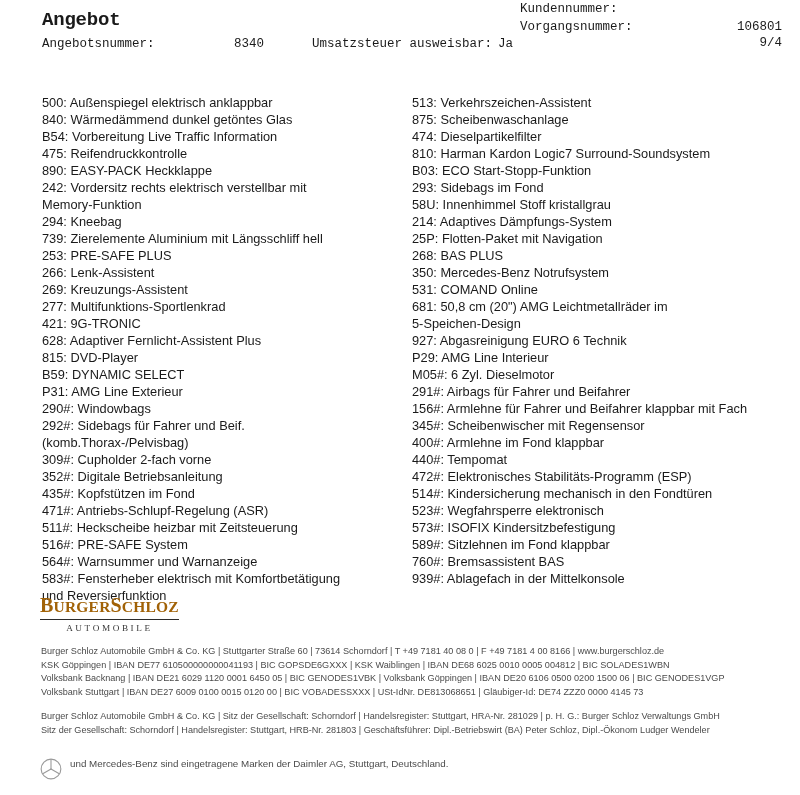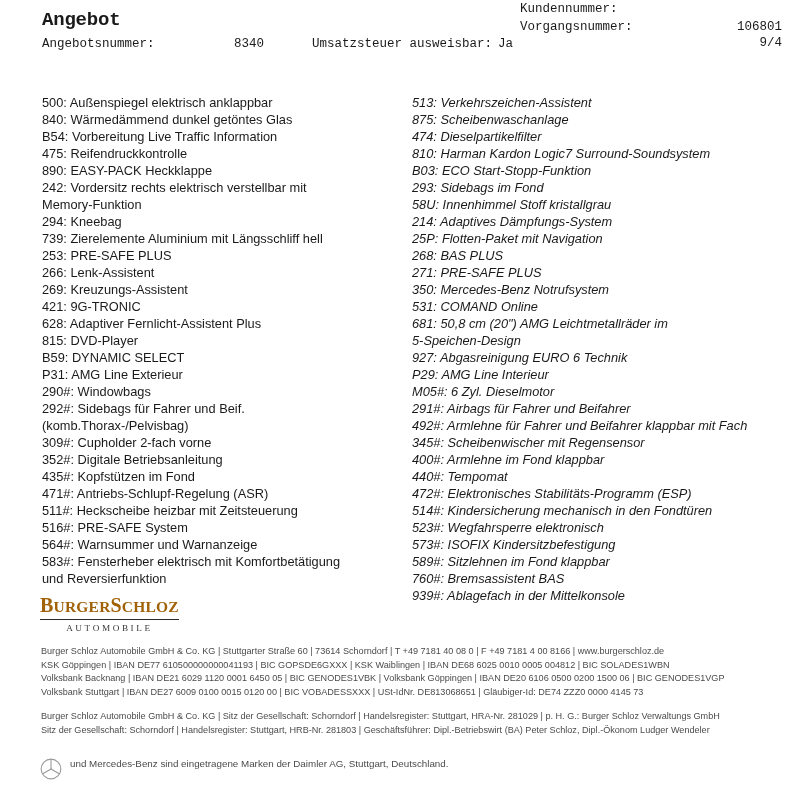--- a/index.html
+++ b/index.html
@@ -75,21 +75,21 @@
     position: absolute;
     left: 0; top: 86px;
     width: 800px;
   }
   .opt-col {
     position: absolute;
     top: 0;
     margin-top: 8px;
   }
   .opt-col-left  { left: 42px;  width: 368px; }
-  .opt-col-right { left: 412px; width: 378px; font-style: italic; }
+  .opt-col-right { left: 412px; width: 378px; }
   .opt-line {
     font-size: 12.8px;
     line-height: 17px;
     height: 17px;
     white-space: nowrap;
     overflow: hidden;
   }
 
   
   .brand {
@@ -179,20 +179,21 @@
       <div class="opt-line">B54: Vorbereitung Live Traffic Information</div>
       <div class="opt-line">475: Reifendruckkontrolle</div>
       <div class="opt-line">890: EASY-PACK Heckklappe</div>
       <div class="opt-line">242: Vordersitz rechts elektrisch verstellbar mit</div>
       <div class="opt-line">Memory-Funktion</div>
       <div class="opt-line">294: Kneebag</div>
       <div class="opt-line">739: Zierelemente Aluminium mit Längsschliff hell</div>
       <div class="opt-line">253: PRE-SAFE PLUS</div>
       <div class="opt-line">266: Lenk-Assistent</div>
       <div class="opt-line">269: Kreuzungs-Assistent</div>
+      <div class="opt-line">277: Multifunktions-Sportlenkrad</div>
       <div class="opt-line">421: 9G-TRONIC</div>
       <div class="opt-line">628: Adaptiver Fernlicht-Assistent Plus</div>
       <div class="opt-line">815: DVD-Player</div>
       <div class="opt-line">B59: DYNAMIC SELECT</div>
       <div class="opt-line">P31: AMG Line Exterieur</div>
       <div class="opt-line">290#: Windowbags</div>
       <div class="opt-line">292#: Sidebags für Fahrer und Beif.</div>
       <div class="opt-line">(komb.Thorax-/Pelvisbag)</div>
       <div class="opt-line">309#: Cupholder 2-fach vorne</div>
       <div class="opt-line">352#: Digitale Betriebsanleitung</div>
@@ -208,30 +209,29 @@
       <div class="opt-line">513: Verkehrszeichen-Assistent</div>
       <div class="opt-line">875: Scheibenwaschanlage</div>
       <div class="opt-line">474: Dieselpartikelfilter</div>
       <div class="opt-line">810: Harman Kardon Logic7 Surround-Soundsystem</div>
       <div class="opt-line">B03: ECO Start-Stopp-Funktion</div>
       <div class="opt-line">293: Sidebags im Fond</div>
       <div class="opt-line">58U: Innenhimmel Stoff kristallgrau</div>
       <div class="opt-line">214: Adaptives Dämpfungs-System</div>
       <div class="opt-line">25P: Flotten-Paket mit Navigation</div>
       <div class="opt-line">268: BAS PLUS</div>
-      <div class="opt-line">271: PRE-SAFE PLUS</div>
       <div class="opt-line">350: Mercedes-Benz Notrufsystem</div>
       <div class="opt-line">531: COMAND Online</div>
       <div class="opt-line">681: 50,8 cm (20") AMG Leichtmetallräder im</div>
       <div class="opt-line">5-Speichen-Design</div>
       <div class="opt-line">927: Abgasreinigung EURO 6 Technik</div>
       <div class="opt-line">P29: AMG Line Interieur</div>
       <div class="opt-line">M05#: 6 Zyl. Dieselmotor</div>
       <div class="opt-line">291#: Airbags für Fahrer und Beifahrer</div>
-      <div class="opt-line">492#: Armlehne für Fahrer und Beifahrer klappbar mit Fach</div>
+      <div class="opt-line">156#: Armlehne für Fahrer und Beifahrer klappbar mit Fach</div>
       <div class="opt-line">345#: Scheibenwischer mit Regensensor</div>
       <div class="opt-line">400#: Armlehne im Fond klappbar</div>
       <div class="opt-line">440#: Tempomat</div>
       <div class="opt-line">472#: Elektronisches Stabilitäts-Programm (ESP)</div>
       <div class="opt-line">514#: Kindersicherung mechanisch in den Fondtüren</div>
       <div class="opt-line">523#: Wegfahrsperre elektronisch</div>
       <div class="opt-line">573#: ISOFIX Kindersitzbefestigung</div>
       <div class="opt-line">589#: Sitzlehnen im Fond klappbar</div>
       <div class="opt-line">760#: Bremsassistent BAS</div>
       <div class="opt-line">939#: Ablagefach in der Mittelkonsole</div>

